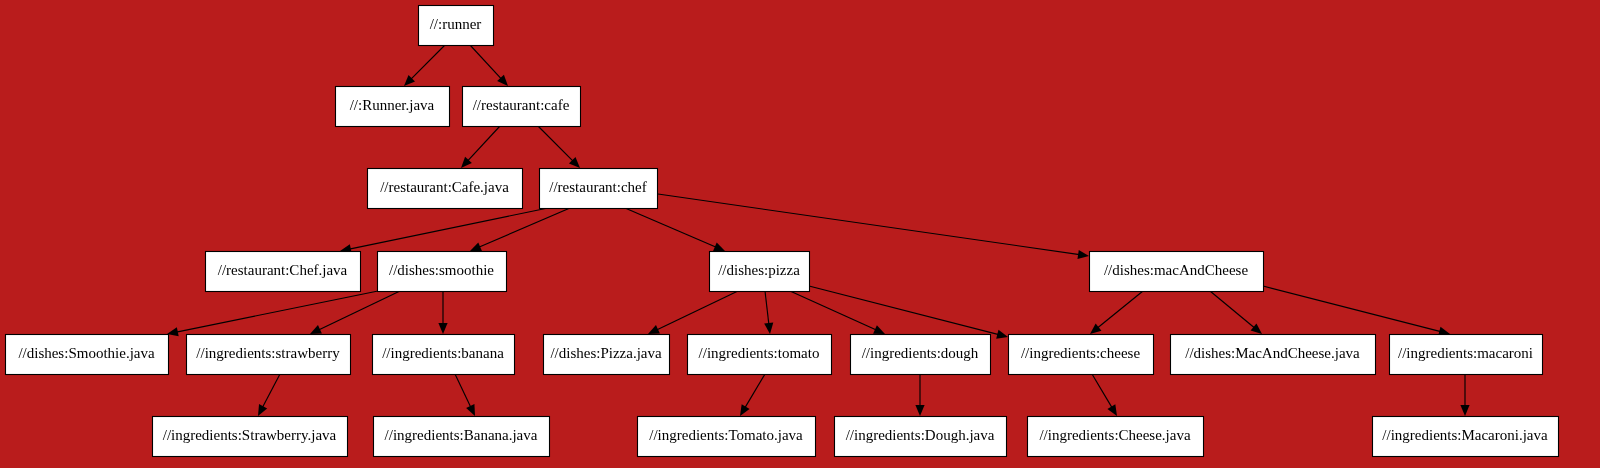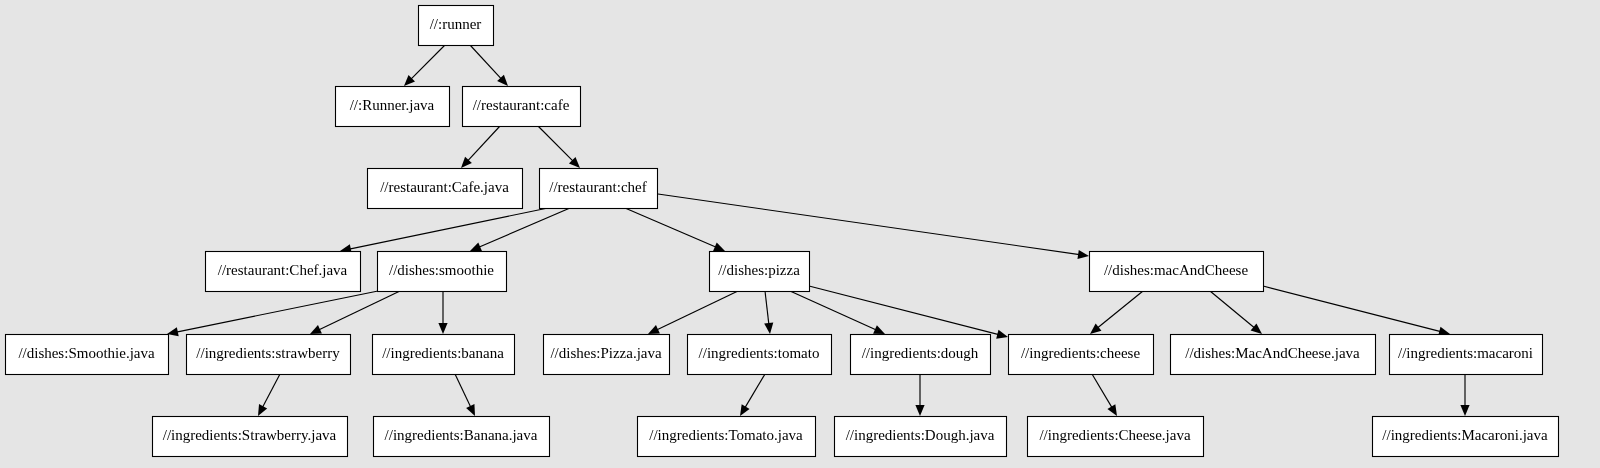--- a/index.html
+++ b/index.html
@@ -4,21 +4,21 @@
 <style>
   html, body {
     margin: 0;
     padding: 0;
     background: #ffffff;
   }
   #graph-root {
     position: relative;
     width: 1600px;
     height: 468px;
-    background: #e5e5e5;
+    background: #b91c1c;
     font-family: "Liberation Serif", "DejaVu Serif", serif;
     overflow: hidden;
   }
   svg#graph-svg {
     position: absolute;
     left: 0;
     top: 0;
     width: 1600px;
     height: 468px;
     display: block;

